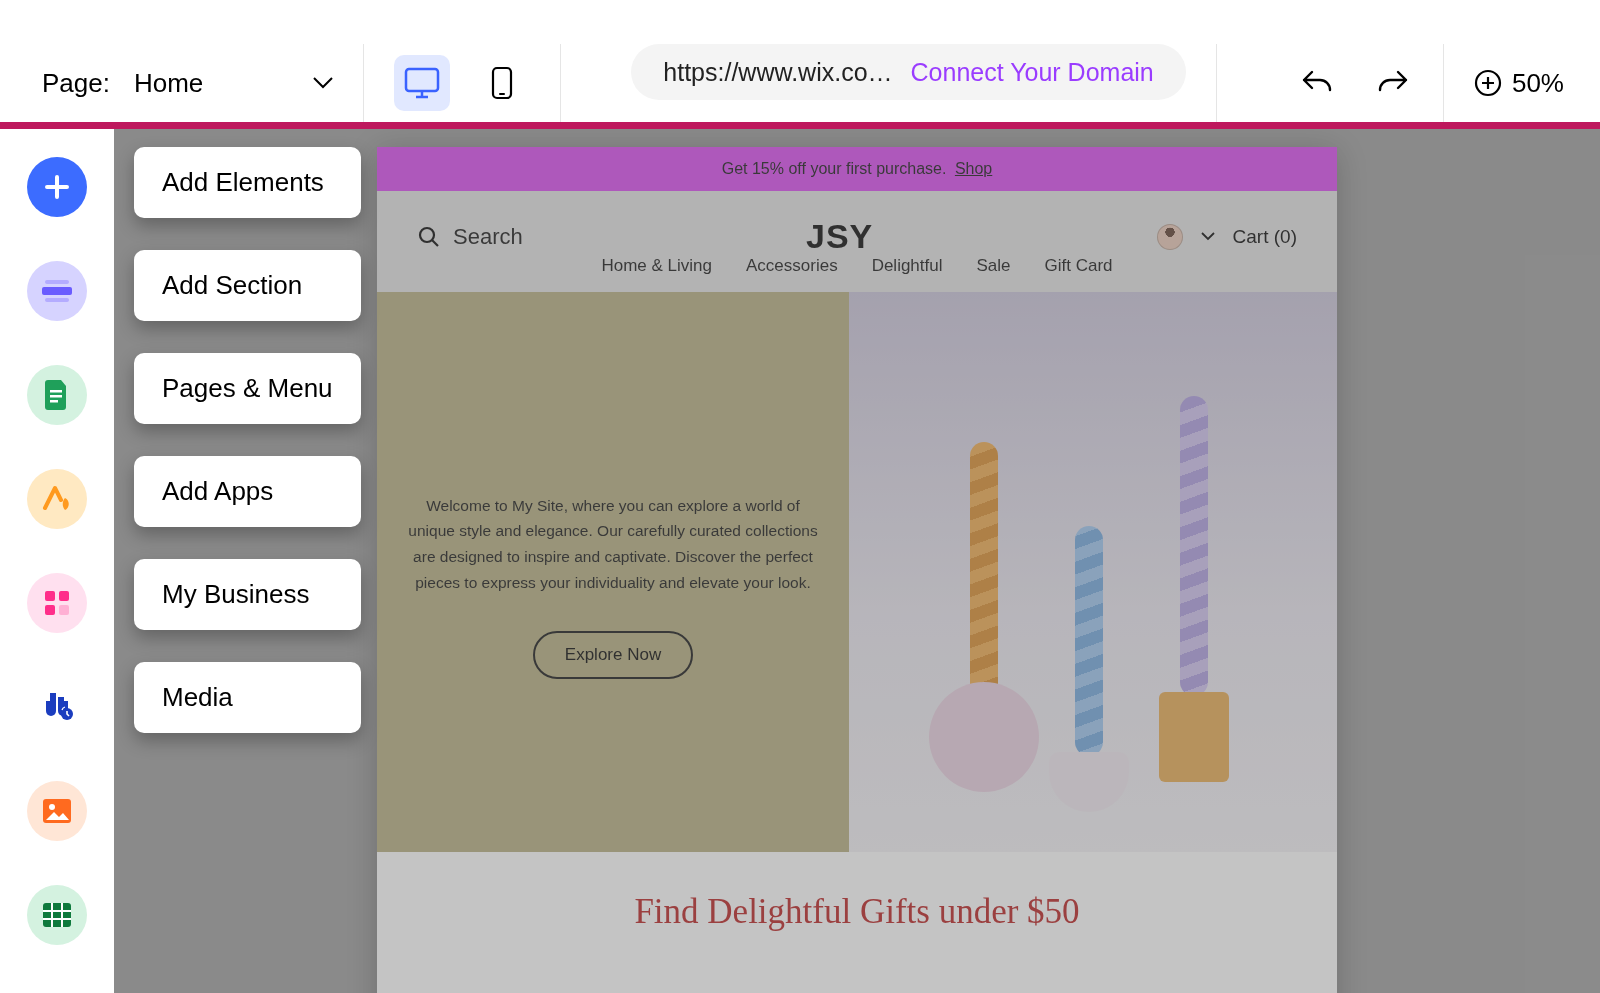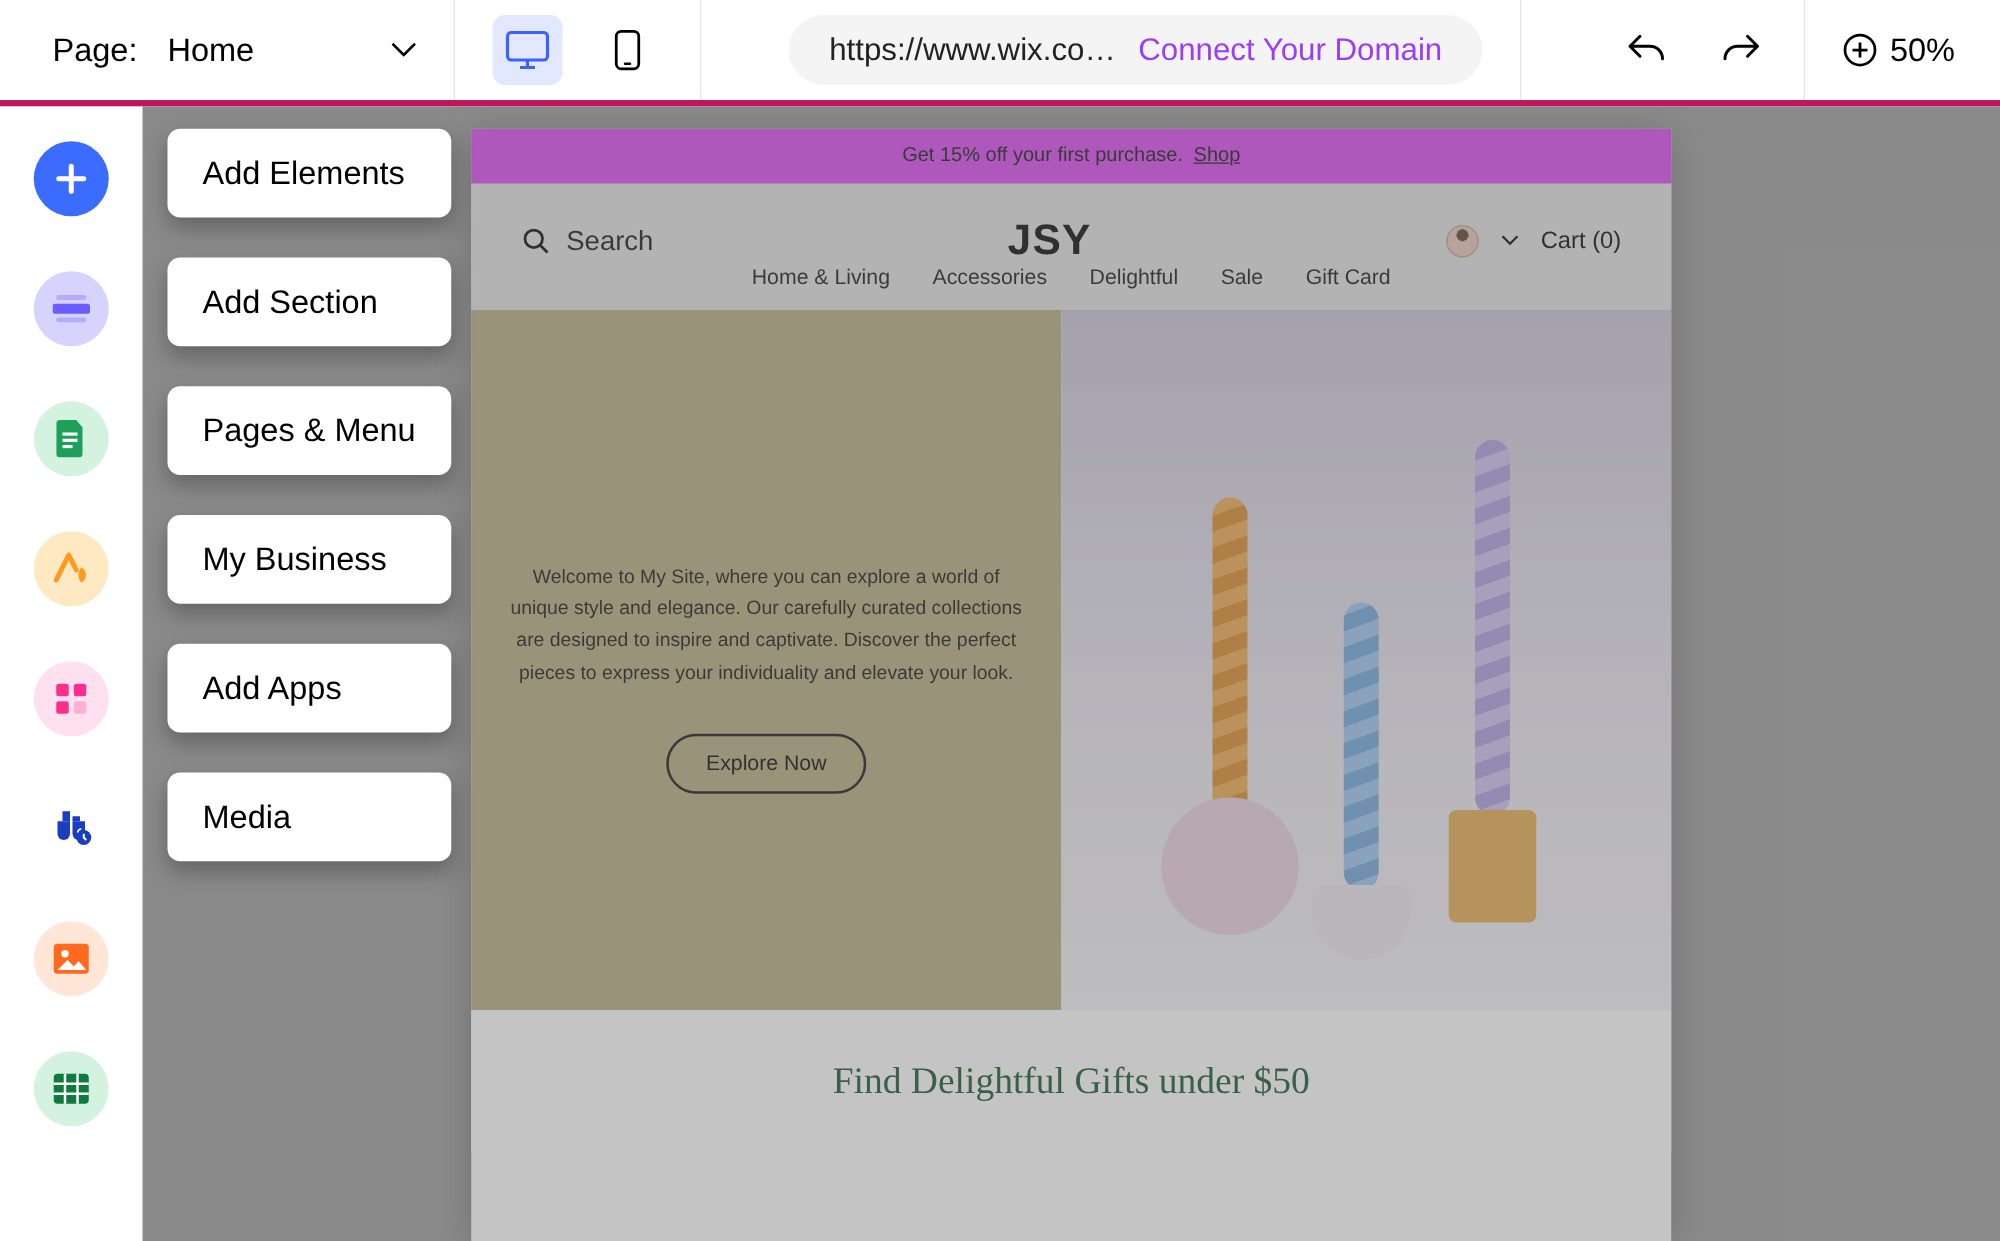--- a/index.html
+++ b/index.html
@@ -1,26 +1,26 @@
 <!DOCTYPE html>
 <html><head>
 <meta charset="utf-8">
 <style>
   * { box-sizing: border-box; margin: 0; padding: 0; }
   html, body { width: 1600px; height: 993px; font-family: -apple-system, BlinkMacSystemFont, "Segoe UI", Helvetica, Arial, sans-serif; overflow: hidden; background:#fff;}
   
   
   .topbar {
     height: 85px;
-    border-bottom: 5px solid #be185d;
+    border-bottom: 7px solid #be185d;
     display: flex;
-    align-items: center;
     background: #fff;
     position: relative;
     z-index: 10;
+    margin-top: 44px;
   }
   .page-group { display:flex; align-items:center; padding-left:42px; height:100%; }
   .page-label { font-size:26px; color:#000; margin-right:24px; }
   .page-select { font-size:26px; color:#000; display:flex; align-items:center; cursor:pointer;}
   .page-select .chev { margin-left:110px; }
   
   .divider-v { width:1px; height:100%; background:#e5e5e5; margin:0 30px; }
   
   .device-group { display:flex; align-items:center; gap:24px;}
   .device-btn { width:56px; height:56px; border-radius:10px; display:flex; align-items:center; justify-content:center; cursor:pointer;}
@@ -62,21 +62,21 @@
   
   .nav-row { display:flex; justify-content:center; gap:34px; font-size:17px; color:#111;}
   
   .hero { display:flex; height:560px; }
   .hero-left { flex:0 0 472px; background:#b5ad7e; display:flex; flex-direction:column; align-items:center; justify-content:center; padding:20px 30px;}
   .hero-title { font-family: Georgia, 'Times New Roman', serif; font-size:48px; font-weight:600; text-align:center; line-height:1.25; color:#0f0f0f;}
   .hero-sub { font-size:15.5px; text-align:center; color:#111; margin-top:28px; line-height:1.65; max-width:420px;}
   .hero-btn { margin-top:36px; border:2px solid #111; border-radius:28px; padding:12px 30px; font-size:17px; background:transparent; cursor:pointer;}
   .hero-right { flex:1; background:linear-gradient(180deg,#c9c3d9 0%, #e9e6ef 58%, #f3f1f5 100%); position:relative; overflow:hidden;}
   
-  .section2 { background:#fff; padding:40px 0; text-align:center; font-family: Georgia, serif; font-size:30px; color:#14532d;}
+  .section2 { background:#fff; padding:40px 0; text-align:center; font-family: Georgia, serif; font-size:35px; color:#b91c1c;}
   
   
   .stand { position:absolute; bottom:0; }
   .ball { width:110px; height:110px; border-radius:50%; background:#e9cfe0;}
   .twist { width:28px; border-radius:14px; }
 
   svg { display:block; }
 </style>
 </head>
 <body>
@@ -206,22 +206,22 @@
           <rect x="1" y="1" width="28" height="24" rx="3" fill="#0f7a3d"></rect>
           <path d="M1 9h28M1 17h28M10 1v24M20 1v24" stroke="#fff" stroke-width="2"></path>
         </svg>
     </div>
   </div>
 
   <div class="tooltip-col">
     <div class="tooltip">Add Elements</div>
     <div class="tooltip">Add Section</div>
     <div class="tooltip">Pages &amp; Menu</div>
+    <div class="tooltip">Add Apps</div>
     <div class="tooltip">My Business</div>
-    <div class="tooltip">Add Apps</div>
     <div class="tooltip">Media</div>
   </div>
 
   <div class="canvas-wrap">
     <div class="site">
 
       <div class="banner">
         <span>Get 15% off your first purchase.</span>
         <span>&nbsp;</span>
         <span class="shop">Shop</span>

